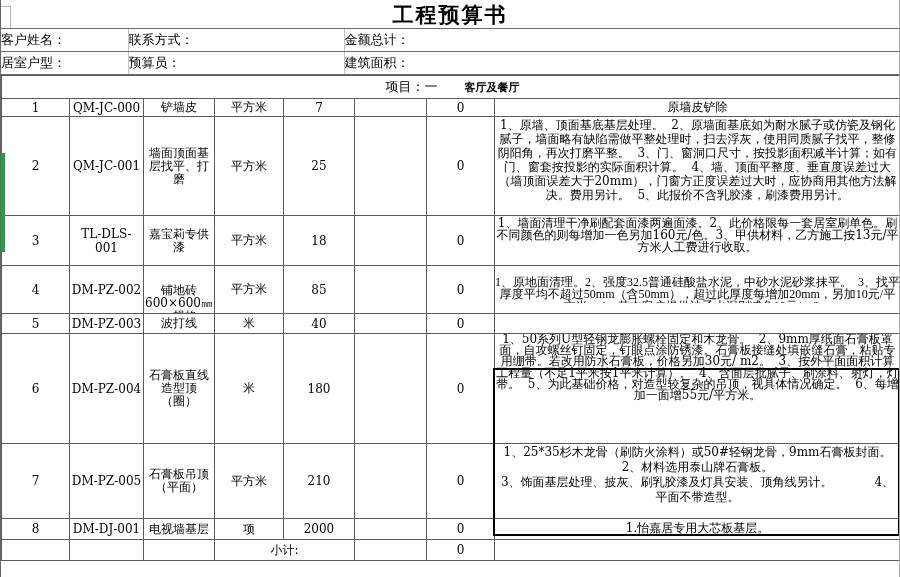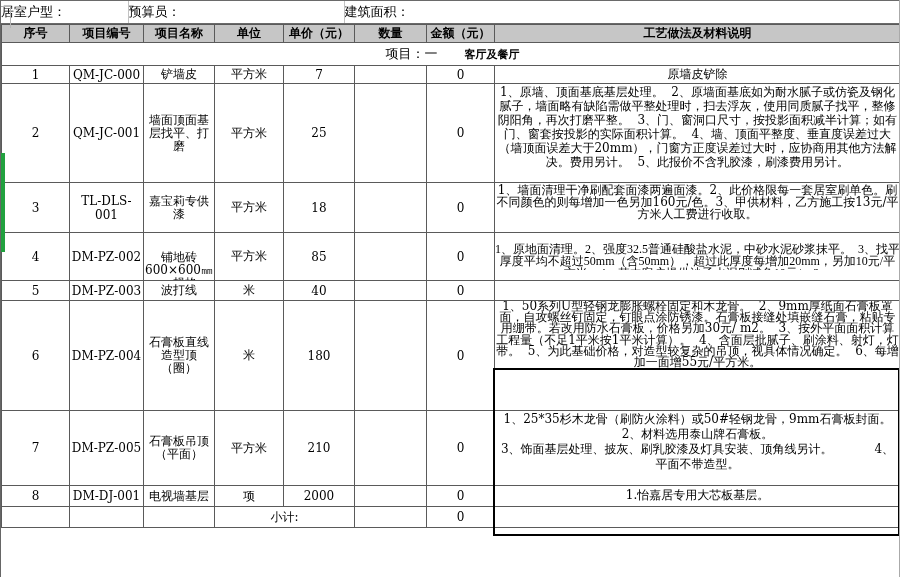--- a/index.html
+++ b/index.html
@@ -66,58 +66,56 @@
                  border:2px solid #000; pointer-events:none; }
 </style>
 </head>
 <body>
 
 <div class="sheet">
 
   <div class="corner-h"></div>
   <div class="corner-v"></div>
 
+  <div class="title-row">
+    <div class="t">工程预算书</div>
+  </div>
 
   <table class="info">
     <colgroup>
         <col style="width:127px">
         <col style="width:216px">
         <col style="width:556px">
       </colgroup>
     <tbody>
+        <tr>
+      <td class="ic1"><span>客户姓名：</span><span></span></td>
+      <td class="ic2"><span>联系方式：</span><span></span></td>
+      <td class="ic3"><span>金额总计：</span><span></span></td>
+    </tr>
     <tr>
       <td class="ic1"><span>居室户型：</span><span></span></td>
       <td class="ic2"><span>预算员：</span><span></span></td>
       <td class="ic3"><span>建筑面积：</span><span></span></td>
     </tr>
   </tbody>
     </table>
 
   <table class="grid">
     <colgroup>
       <col style="width:68px">
         <col style="width:74px">
         <col style="width:71px">
         <col style="width:69px">
       <col style="width:71px">
         <col style="width:72px">
         <col style="width:68px">
         <col style="width:406px">
     </colgroup>
     <tbody>
-        <tr>
-      <th>序号</th>
-      <th>项目编号</th>
-      <th>项目名称</th>
-      <th>单位</th>
-      <th>单价（元）</th>
-      <th>数量</th>
-      <th>金额（元）</th>
-      <th>工艺做法及材料说明</th>
-    </tr>
     <tr class="h-sec">
       <td class="section-cell" colspan="8">
         <span class="sec-a">项目：一</span><span class="sec-b">客厅及餐厅</span>
       </td>
     </tr>
 
     <tr class="h-r1">
       <td>1</td>
       <td>QM-JC-000</td>
       <td class="name">铲墙皮</td>

